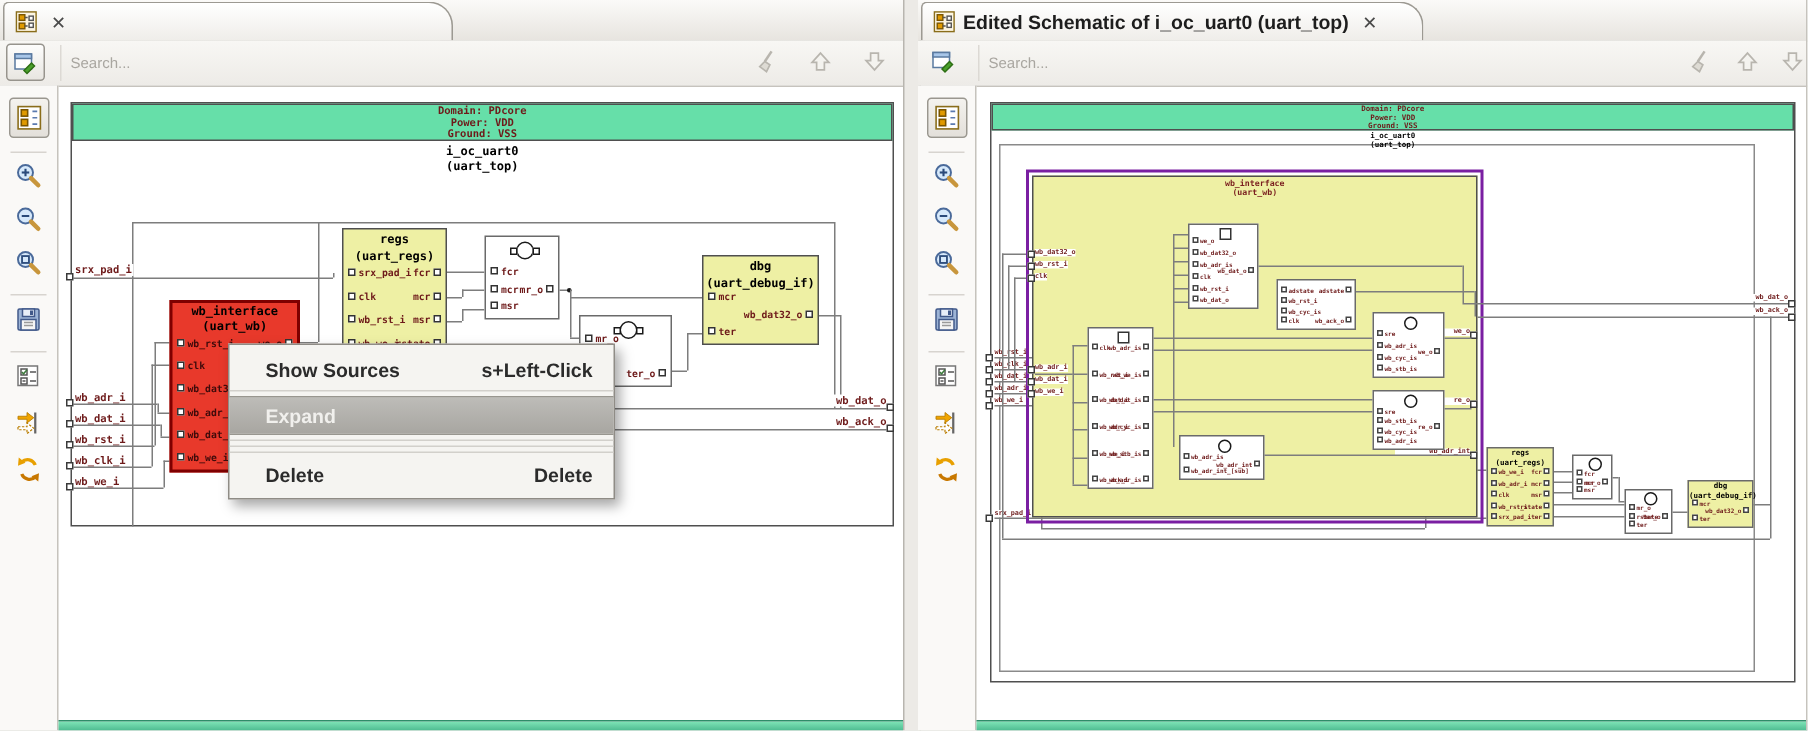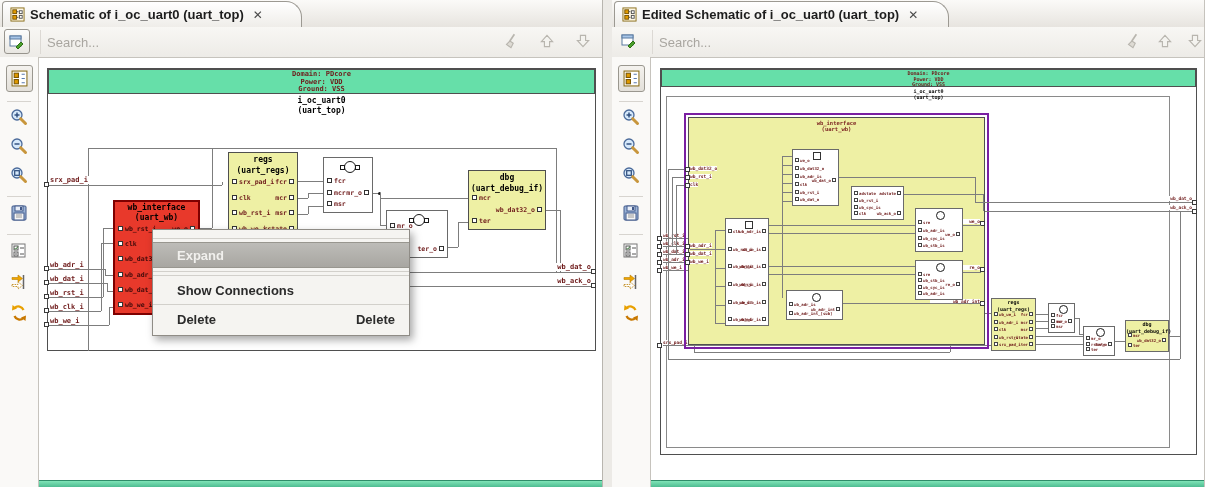--- a/index.html
+++ b/index.html
@@ -9,21 +9,21 @@
   .tabbar{position:absolute;top:0;height:27px;background:linear-gradient(#fbfaf8,#e7e4df);border-bottom:1px solid #b8b5af;}
   .tab{position:absolute;left:2px;top:1px;height:26px;display:flex;align-items:center;gap:5px;
        padding:0 12px 0 7px;background:linear-gradient(#ffffff,#efede9);border:1px solid #9c9992;border-bottom:none;
        border-radius:4px 16px 0 0;font-weight:700;font-size:13px;color:#1d1d1d;box-sizing:border-box;white-space:nowrap;}
   .tabclose{font-weight:400;font-size:12px;color:#4a4a4a;margin-left:4px;cursor:pointer;}
   .searchrow{position:absolute;top:27px;height:30px;background:linear-gradient(#f8f7f4,#edebe7);border-bottom:1px solid #c6c3bd;}
   .sbtn{position:absolute;left:4px;top:2px;width:26px;height:25px;border:1px solid #97948d;border-radius:3px;
         background:linear-gradient(#fdfdfc,#e8e6e1);display:flex;align-items:center;justify-content:center;padding:0;}
   .sflat{position:absolute;left:8px;top:6px;width:18px;height:18px;border:none;background:transparent;padding:0;}
   .sinput{position:absolute;left:40px;top:3px;width:400px;height:22px;border:none;background:transparent;
-          font-size:13px;color:#333;outline:none;font-family:inherit;border-left:1px solid #dcd9d4;padding-left:6px;}
+          font-size:10px;color:#333;outline:none;font-family:inherit;border-left:1px solid #dcd9d4;padding-left:6px;}
   .sinput::placeholder{color:#a9a6a0;}
   .srchico{position:absolute;top:5px;width:20px;height:20px;}
   .toolcol{position:absolute;top:57px;bottom:0;width:38px;background:#faf9f7;border-right:1px solid #c6c3bd;}
   .tbtn{position:absolute;left:9px;width:20px;height:20px;display:flex;align-items:center;justify-content:center;}
   .tbtn.boxed{left:6px;width:25px;height:25px;border:1px solid #9a978f;border-radius:3px;background:linear-gradient(#f4f2ee,#e3e0da);}
   .tsep{position:absolute;left:7px;width:24px;height:1px;background:#d7d4cf;}
   .sash{position:absolute;left:602px;top:0;bottom:0;width:10px;background:#eceae6;border-left:1px solid #b8b5af;border-right:1px solid #b8b5af;}
   .rightedge{position:absolute;left:1204px;top:0;bottom:0;width:1px;background:#c6c3bd;}
   .strip{position:absolute;height:7px;background:linear-gradient(#7fe4b7,#46b58b);border-top:1px solid #2f8c69;}
   
@@ -88,21 +88,20 @@
   <div class="tabbar" style="left:0;width:602px;">
     <div class="tab" style="width:300px;">
       <svg width="15" height="15" viewBox="0 0 16 16">
           <rect x="1" y="1" width="14" height="14" fill="#fdf6e3" stroke="#8a6d1a"></rect>
           <rect x="3" y="3" width="4" height="4" fill="#e09a00" stroke="#7a5500"></rect>
           <rect x="3" y="9" width="4" height="4" fill="#e09a00" stroke="#7a5500"></rect>
           <rect x="10" y="4" width="3" height="3" fill="#fff" stroke="#555"></rect>
           <rect x="10" y="9" width="3" height="3" fill="#fff" stroke="#555"></rect>
           <path d="M7 5 H9 M7 11 H9" stroke="#555" fill="none"></path>
         </svg>
-      <span>Schematic of i_oc_uart0 (uart_top)</span>
       <span class="tabclose">✕</span>
     </div>
   </div>
   <div class="searchrow" style="left:0;width:602px;">
     <button class="sbtn">
       <svg width="16" height="16" viewBox="0 0 16 16">
           <rect x="1" y="2" width="11" height="10" fill="#fff" stroke="#5a7aa0"></rect>
           <rect x="1" y="2" width="11" height="3" fill="#a8c6e8" stroke="#5a7aa0"></rect>
           <path d="M7 13 L12 8 L14 10 L9 15 Z" fill="#4aa02c" stroke="#2d6e14"></path>
         </svg>
@@ -327,31 +326,31 @@
   <i class="wv" style="left:560px;top:210px;height:62px;"></i>
 
   <i class="wh" style="left:200px;top:272px;width:392px;"></i>
   <i class="wh" style="left:200px;top:286px;width:392px;"></i>
   <span class="sig" style="left:536px;top:263px;width:54px;text-align:right;">wb_dat_o</span>
   <span class="sig" style="left:536px;top:277px;width:54px;text-align:right;">wb_ack_o</span>
   <b class="pin" style="left:591px;top:269px;"></b>
   <b class="pin" style="left:591px;top:283px;"></b>
 
   <div class="cmenu">
+    <div class="mi">
+        <span>Show Sources</span>
+        <span class="sc">s+Left-Click</span>
+      </div>
     <div class="msep"></div>
     <div class="mi hl">
         <span>Expand</span>
         <span class="sc"></span>
       </div>
     <div class="msep"></div>
     <div class="msep"></div>
-    <div class="mi">
-        <span>Show Connections</span>
-        <span class="sc"></span>
-      </div>
     <div class="msep"></div>
     <div class="mi">
         <span>Delete</span>
         <span class="sc">Delete</span>
       </div>
   </div>
 
   <div class="sash"></div>
 
   <div class="tabbar" style="left:612px;width:593px;">

